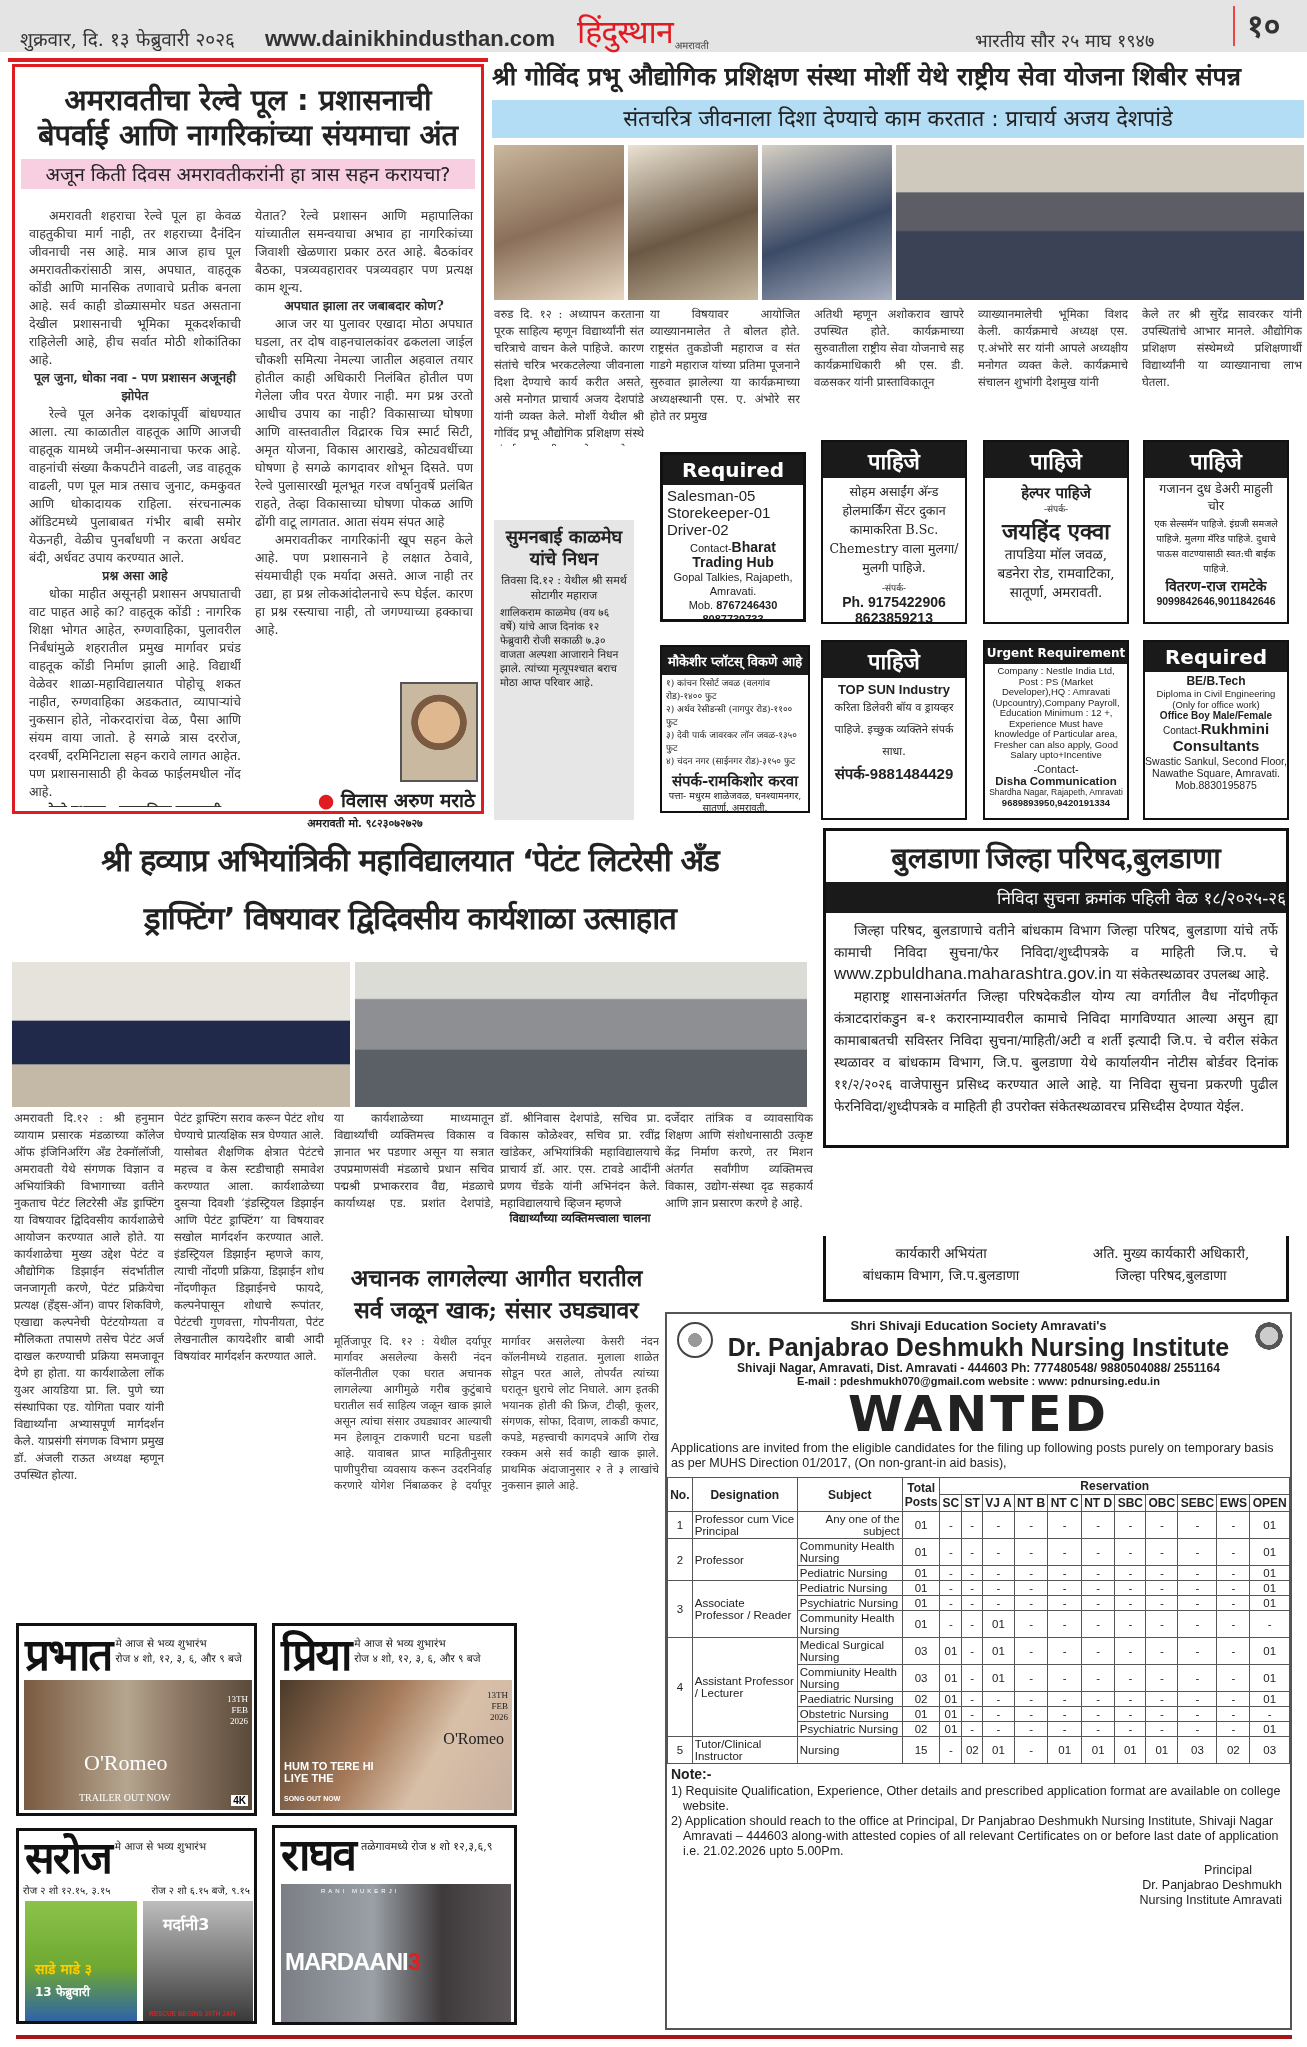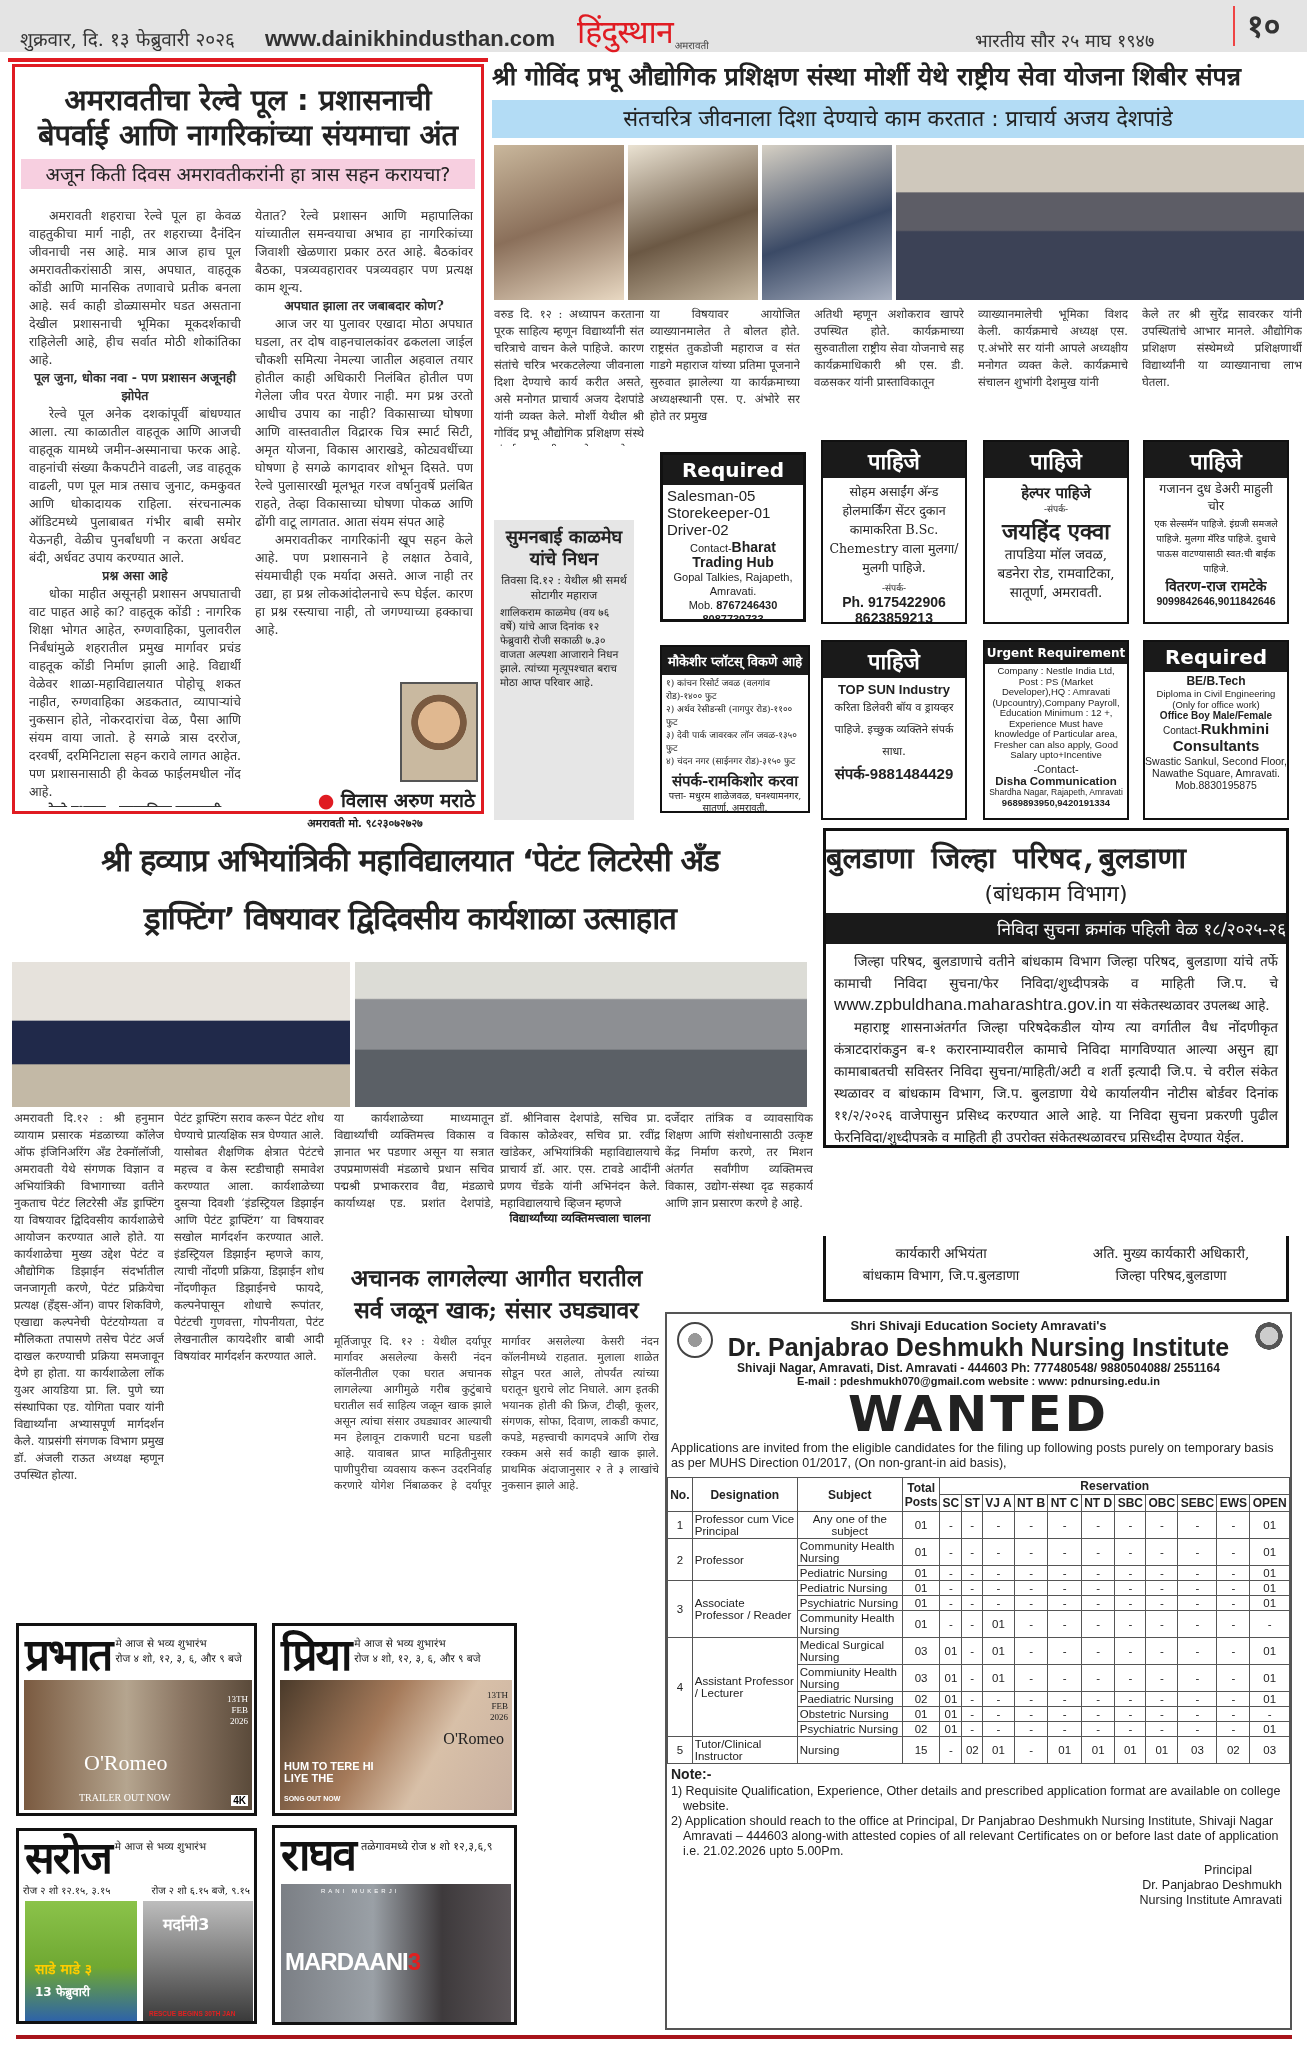--- a/index.html
+++ b/index.html
@@ -182,22 +182,21 @@
   <div class="cols" style="font-size:11.5px;line-height:17px;height:100px;overflow:hidden">डॉ. श्रीनिवास देशपांडे, सचिव प्रा. विकास कोळेश्वर, सचिव प्रा. रवींद्र खांडेकर, अभियांत्रिकी महाविद्यालयाचे प्राचार्य डॉ. आर. एस. टावडे आदींनी प्रणय चेंडके यांनी अभिनंदन केले. महाविद्यालयाचे व्हिजन म्हणजे</div>
   <div style="font-size:11.5px;font-weight:bold;text-align:center">विद्यार्थ्यांच्या व्यक्तिमत्त्वाला चालना</div>
 </div>
 <div class="abs cols" style="left:665px;top:1110px;width:148px;height:150px;overflow:hidden;font-size:11.5px;line-height:17px">दर्जेदार तांत्रिक व व्यावसायिक शिक्षण आणि संशोधनासाठी उत्कृष्ट केंद्र निर्माण करणे, तर मिशन अंतर्गत सर्वांगीण व्यक्तिमत्त्व विकास, उद्योग-संस्था दृढ सहकार्य आणि ज्ञान प्रसारण करणे हे आहे.</div>
 
 <div class="abs hl1" style="left:334px;top:1264px;width:325px;font-size:23px;font-family:'DejaVu Serif',serif">अचानक लागलेल्या आगीत घरातील</div>
 <div class="abs hl1" style="left:334px;top:1296px;width:325px;font-size:23px;font-family:'DejaVu Serif',serif">सर्व जळून खाक; संसार उघड्यावर</div>
 <div class="abs cols" style="left:334px;top:1334px;width:325px;height:270px;overflow:hidden;font-size:11px;line-height:16px;column-count:2;column-gap:10px">मूर्तिजापूर दि. १२ : येथील दर्यापूर मार्गावर असलेल्या केसरी नंदन कॉलनीतील एका घरात अचानक लागलेल्या आगीमुळे गरीब कुटुंबाचे घरातील सर्व साहित्य जळून खाक झाले असून त्यांचा संसार उघड्यावर आल्याची मन हेलावून टाकणारी घटना घडली आहे. यावाबत प्राप्त माहितीनुसार पाणीपुरीचा व्यवसाय करून उदरनिर्वाह करणारे योगेश निंबाळकर हे दर्यापूर मार्गावर असलेल्या केसरी नंदन कॉलनीमध्ये राहतात. मुलाला शाळेत सोडून परत आले, तोपर्यंत त्यांच्या घरातून धुराचे लोट निघाले. आग इतकी भयानक होती की फ्रिज, टीव्ही, कूलर, संगणक, सोफा, दिवाण, लाकडी कपाट, कपडे, महत्त्वाची कागदपत्रे आणि रोख रक्कम असे सर्व काही खाक झाले. प्राथमिक अंदाजानुसार २ ते ३ लाखांचे नुकसान झाले आहे.</div>
 
 <div class="abs" style="left:823px;top:828px;width:466px;height:320px;border:3px solid #111">
-  <div style="font-family:Liberation Mono, monospace;font-size:29px;font-weight:bold;margin-top:6px">बुलडाणा जिल्हा परिषद,बुलडाणा</div>
-  <div style="text-align:center;font-family:'DejaVu Sans',sans-serif;font-size:22px">(बांधकाम विभाग)</div>
+  <div style="text-align:center;font-family:Liberation Serif, serif;font-size:29px;font-weight:bold;margin-top:6px">बुलडाणा जिल्हा परिषद,बुलडाणा</div>
   <div style="background:#1a1a1a;color:#fff;text-align:right;font-family:'DejaVu Sans',sans-serif;font-size:17px;padding:4px 0;margin-top:6px">निविदा सुचना क्रमांक पहिली वेळ १८/२०२५-२६</div>
   <div style="padding:6px 8px;font-size:13.5px;line-height:22px;text-align:justify">
     <p style="text-indent:20px"><span>जिल्हा परिषद, बुलडाणाचे वतीने बांधकाम विभाग जिल्हा परिषद, बुलडाणा यांचे तर्फे कामाची निविदा सुचना/फेर निविदा/शुध्दीपत्रके व माहिती जि.प. चे</span> <span class="sans" style="font-size:17px">www.zpbuldhana.maharashtra.gov.in</span> <span>या संकेतस्थळावर उपलब्ध आहे.</span></p>
     <p style="text-indent:20px">महाराष्ट्र शासनाअंतर्गत जिल्हा परिषदेकडील योग्य त्या वर्गातील वैध नोंदणीकृत कंत्राटदारांकडुन ब-१ करारनाम्यावरील कामाचे निविदा मागविण्यात आल्या असुन ह्या कामाबाबतची सविस्तर निविदा सुचना/माहिती/अटी व शर्ती इत्यादी जि.प. चे वरील संकेत स्थळावर व बांधकाम विभाग, जि.प. बुलडाणा येथे कार्यालयीन नोटीस बोर्डवर दिनांक ११/२/२०२६ वाजेपासुन प्रसिध्द करण्यात आले आहे. या निविदा सुचना प्रकरणी पुढील फेरनिविदा/शुध्दीपत्रके व माहिती ही उपरोक्त संकेतस्थळावरच प्रसिध्दीस देण्यात येईल.</p>
   </div>
 </div>
 <div class="abs" style="left:823px;top:1236px;width:466px;height:66px;border:3px solid #111;border-top:none;display:flex;justify-content:space-around;font-size:13.5px;text-align:center;line-height:22px;padding-top:6px">
   <div>
       <div>कार्यकारी अभियंता</div>
       <div>बांधकाम विभाग, जि.प.बुलडाणा</div>
@@ -237,21 +236,21 @@
           <th>OBC</th>
           <th>SEBC</th>
           <th>EWS</th>
           <th>OPEN</th>
         </tr>
     </thead>
     <tbody id="nurse-body">
         <tr>
           <td rowspan="1">1</td>
           <td rowspan="1" style="text-align: left;">Professor cum Vice Principal</td>
-          <td style="text-align: center; margin-top: 24px;">Any one of the subject</td>
+          <td style="text-align: right; margin-top: 24px;">Any one of the subject</td>
           <td>01</td>
           <td>-</td>
           <td>-</td>
           <td>-</td>
           <td>-</td>
           <td>-</td>
           <td>-</td>
           <td>-</td>
           <td>-</td>
           <td>-</td>

